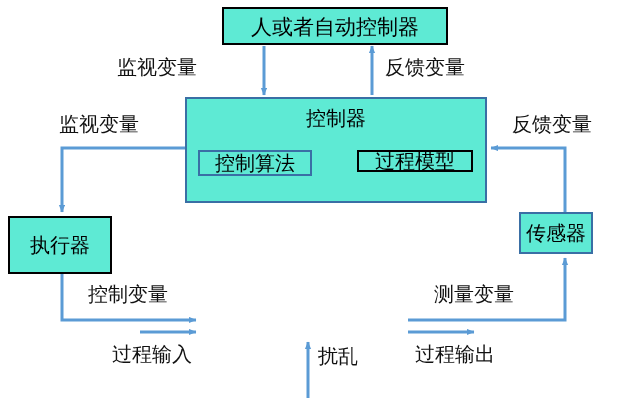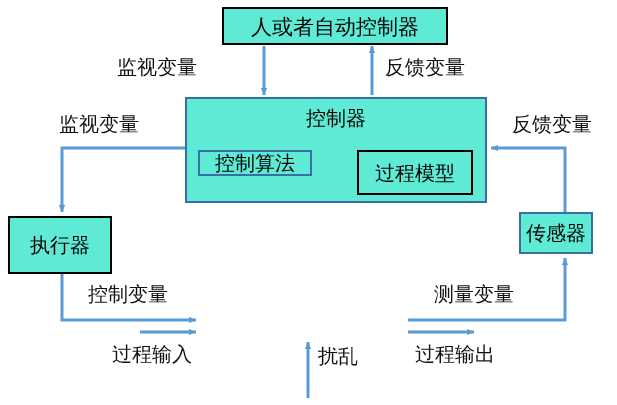--- a/index.html
+++ b/index.html
@@ -56,21 +56,21 @@
       <path d="M565,212 L565,148 L491,148" marker-end="url(#ah)"></path>
     </g>
   </svg>
 
   <div class="boxlabel box-black t-top" style="left:222px;top:7px;width:226px;height:38px;">人或者自动控制器</div>
 
   <div class="boxlabel box-blue" style="left:185px;top:97px;width:302px;height:106px;align-items:flex-start;padding-top:9px;">控制器</div>
 
   <div class="boxlabel box-blue" style="left:198px;top:150px;width:114px;height:26px;">控制算法</div>
 
-  <div class="boxlabel box-black" style="left:357px;top:150px;width:116px;height:45px;">过程模型</div>
+  <div class="boxlabel box-black" style="left:357px;top:150px;width:116px;height:22px;">过程模型</div>
 
   <div class="boxlabel box-black" style="left:8px;top:216px;width:104px;height:58px;">执行器</div>
 
   <div class="boxlabel box-blue" style="left:519px;top:212px;width:74px;height:42px;">传感器</div>
 
 
   <div class="freelabel" style="left:117px;top:57px;">监视变量</div>
 
   <div class="freelabel" style="left:385px;top:57px;">反馈变量</div>
 

